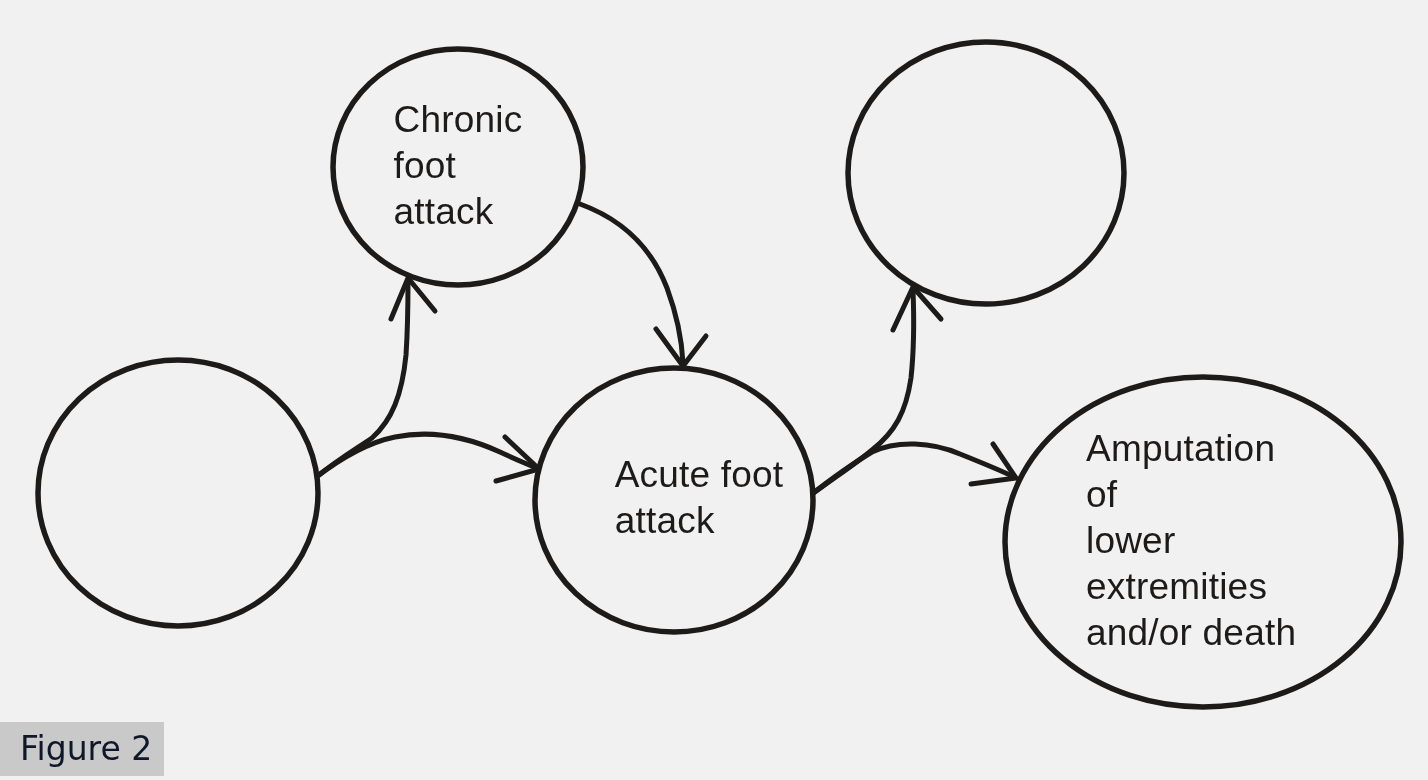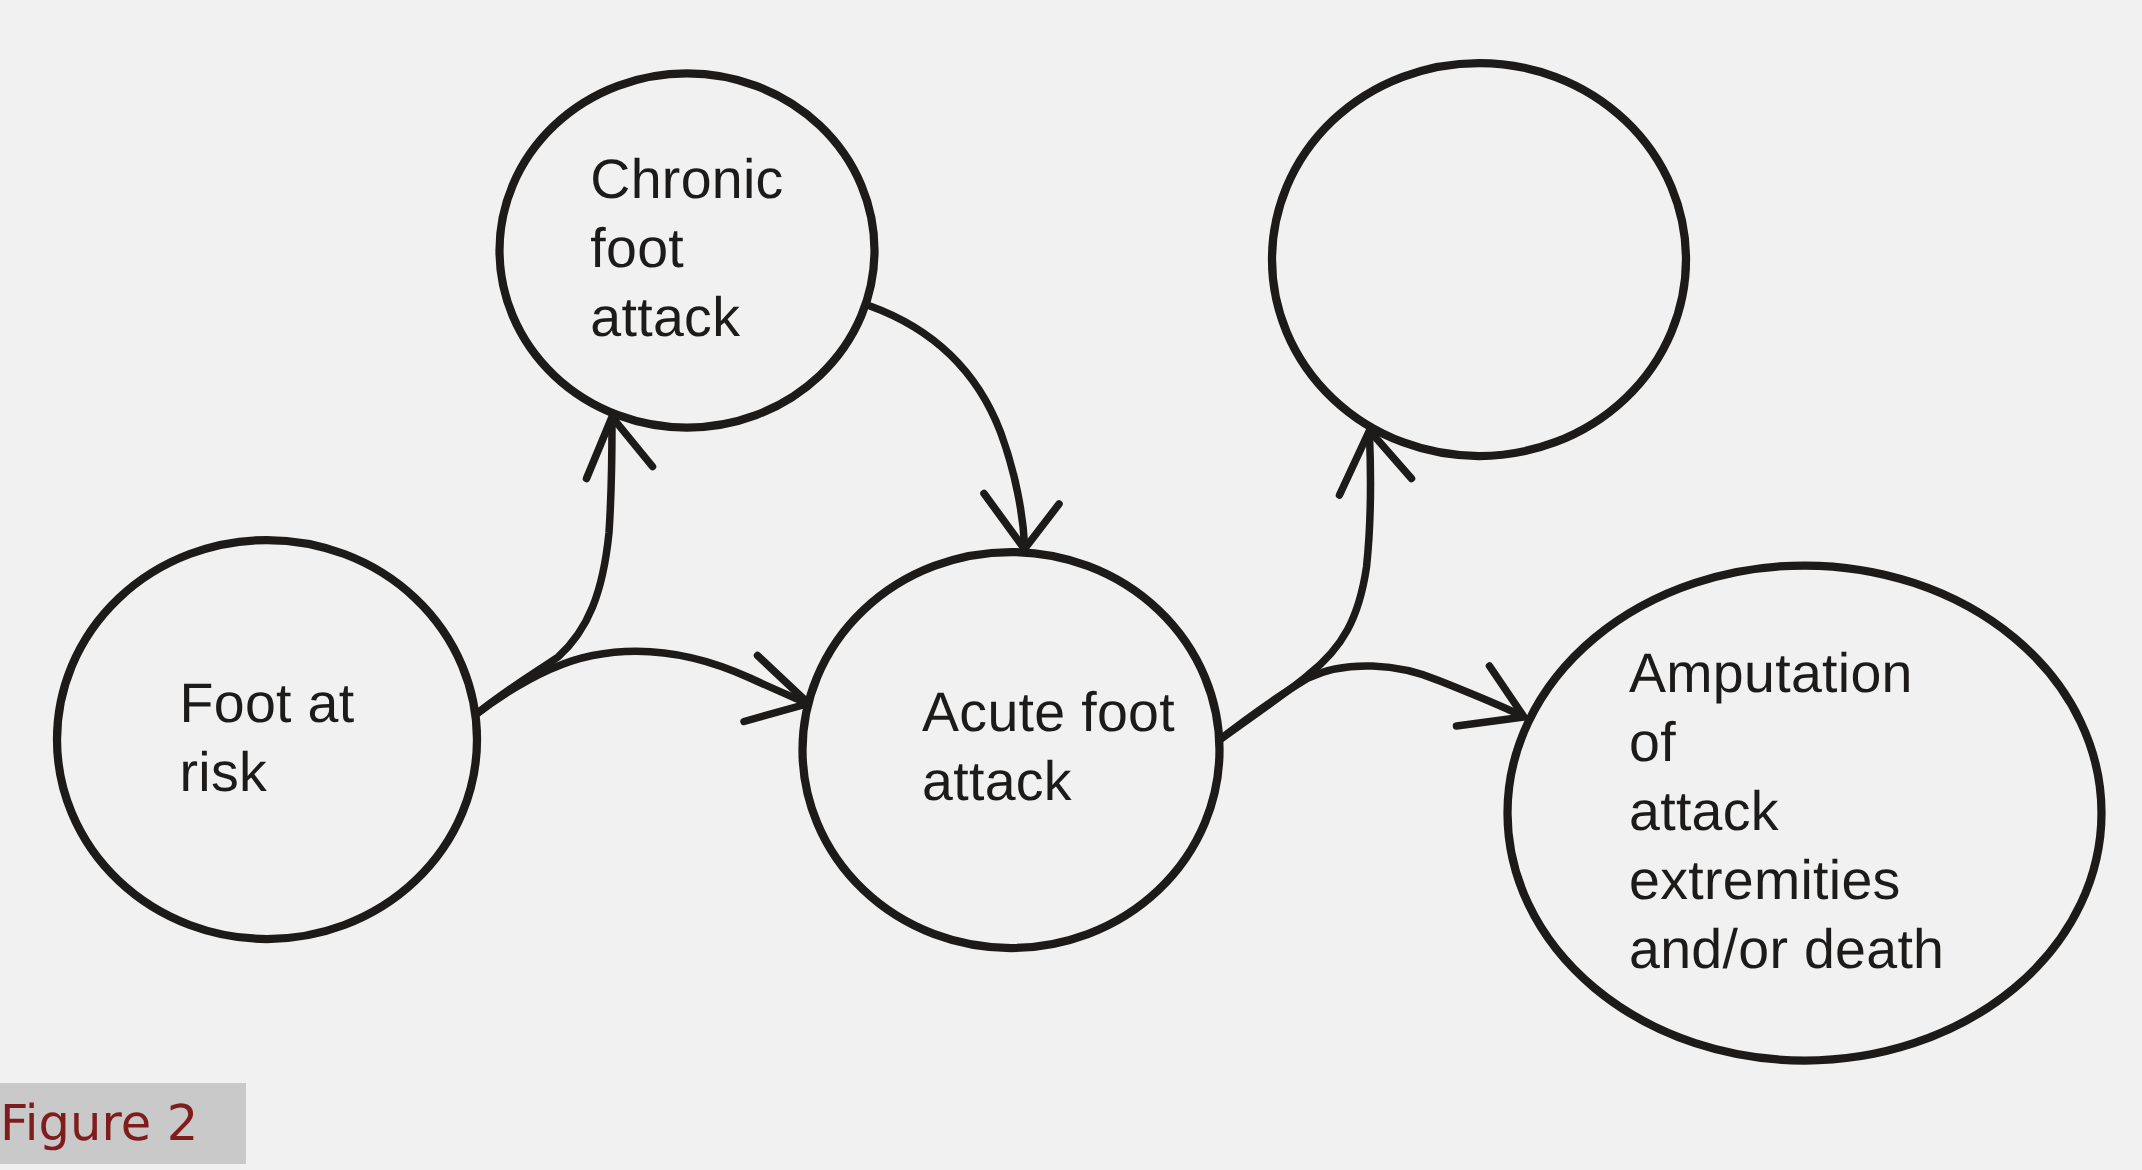--- a/index.html
+++ b/index.html
@@ -47,24 +47,25 @@
     letter-spacing:0.2px;
   }
   .figure-caption{
     position:absolute;
     left:0;
     top:722px;
     width:164px;
     height:54px;
     box-sizing:border-box;
     background:var(--caption-bg);
-    color:#7f1d1d;
+    color:#0f172a;
     font-family:"DejaVu Sans", sans-serif;
     font-size:33px;
     line-height:54px;
+    padding-left:20px;
   }
 </style>
 </head>
 <body>
 
 <div class="canvas">
 
   <svg class="diagram-svg" width="1428" height="780" viewBox="0 0 1428 780" aria-hidden="true">
 
     <path class="edge" d="M315 478 C340 458 356 449 372 438 C392 420 402 395 406 355 C408 325 408 300 408 281"></path>
@@ -82,31 +83,29 @@
     <path class="edge" d="M808 497 C835 476 852 464 872 452 C897 440 932 442 960 454 C985 464 1000 470 1014 477"></path>
     <path class="arrowhead" d="M993 444 L1016 478 L971 484"></path>
 
     <ellipse class="node-ellipse" cx="178" cy="493" rx="140" ry="133"></ellipse>
     <ellipse class="node-ellipse" cx="458" cy="167" rx="125" ry="118"></ellipse>
     <ellipse class="node-ellipse" cx="674" cy="500" rx="139" ry="132"></ellipse>
     <ellipse class="node-ellipse" cx="986" cy="173" rx="138" ry="131"></ellipse>
     <ellipse class="node-ellipse" cx="1203" cy="542" rx="198" ry="165"></ellipse>
   </svg>
 
-  <div class="node-label" style="left:178px; top:492px;">Foot at
-risk</div>
 
   <div class="node-label" style="left:458px; top:166px;">Chronic
 foot
 attack</div>
 
   <div class="node-label" style="left:699px; top:498px;">Acute foot
 attack</div>
 
 
   <div class="node-label" style="left:1200px; top:541px;">Amputation of
-attack
+lower
 extremities
 and/or death</div>
 
   <div class="figure-caption">Figure 2</div>
 
 </div>
 
 </body></html>

